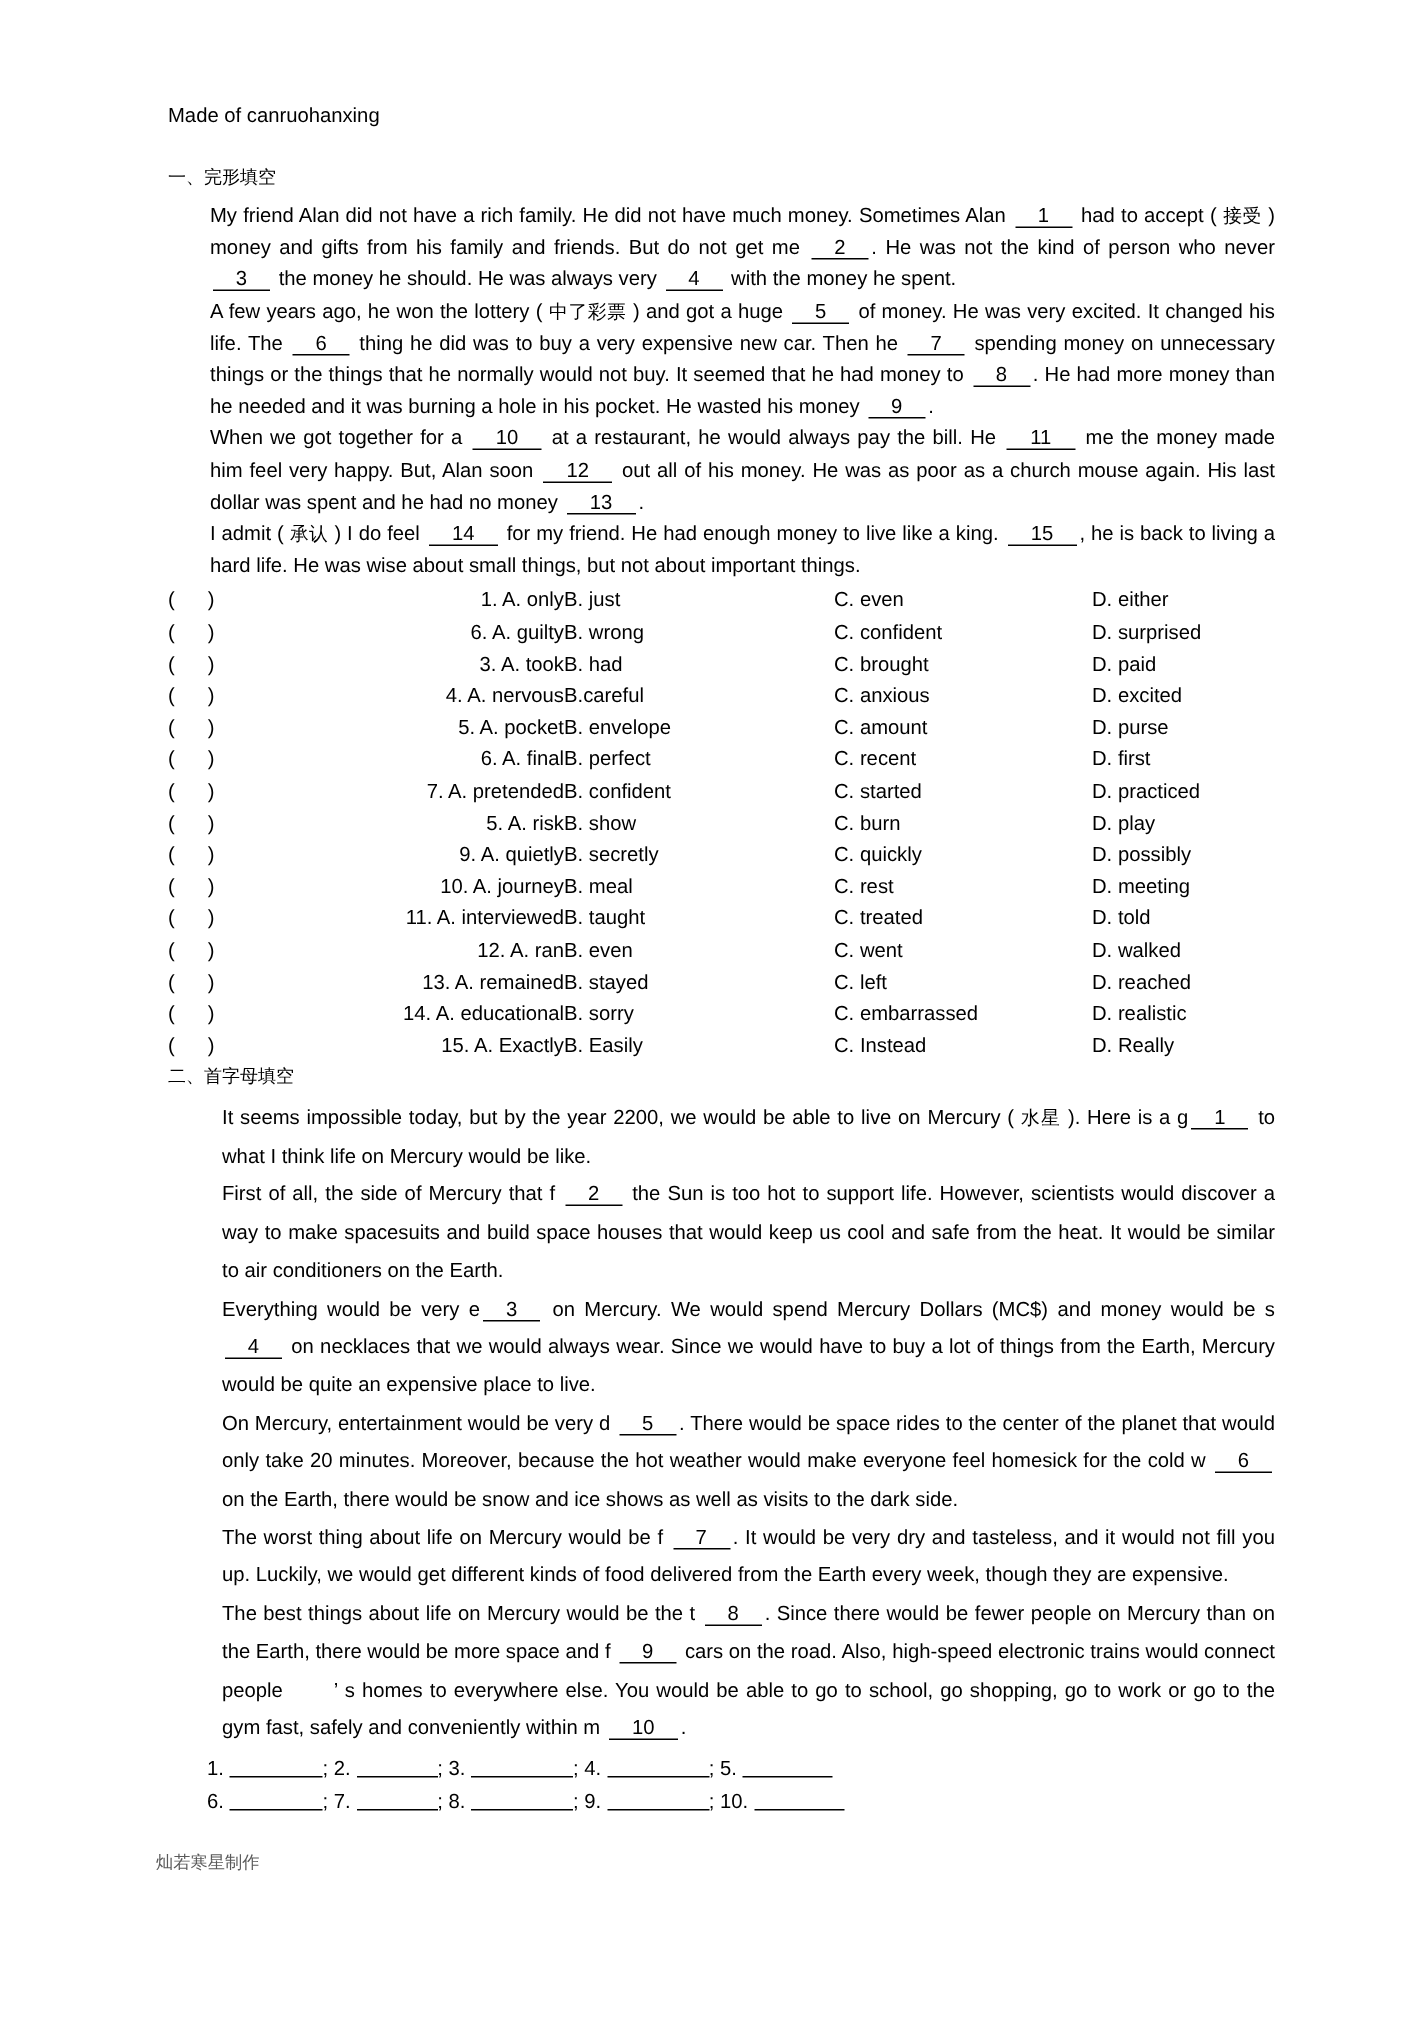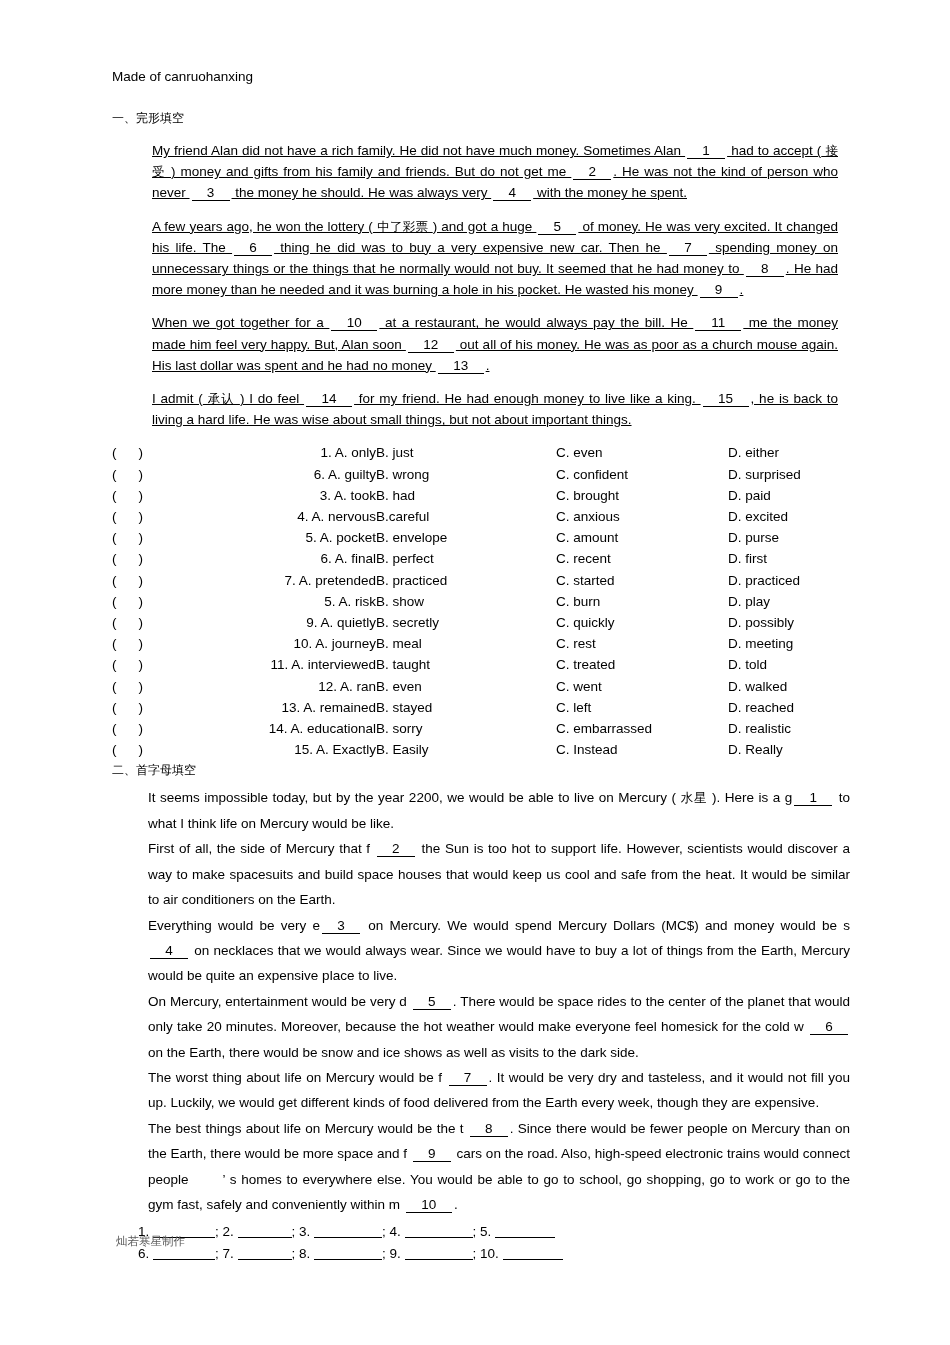--- a/index.html
+++ b/index.html
@@ -36,25 +36,24 @@
   }
   .section-head {
     font-size: 12px;
     line-height: 20px;
     margin: 0 0 5px 0;
     font-family: "DejaVu Sans", sans-serif;
   }
   .para {
     font-size: 13.5px;
     line-height: 21.2px;
-    margin: 12px;
+    margin: 0;
     text-align: justify;
     text-justify: inter-word;
     text-indent: 0;
-    text-decoration: underline;
   }
   .para-2 {
     font-size: 13.5px;
     line-height: 25.4px;
     margin: 0;
     text-align: justify;
     text-justify: inter-word;
   }
   .indent { padding-left: 28px; }
   .indent-2 { padding-left: 36px; }
@@ -104,21 +103,21 @@
     height: 12px;
     vertical-align: -2px;
   }
   .w60 { width: 62px; }
   .w52 { width: 54px; }
   .w66 { width: 68px; }
   .w58 { width: 60px; }
 
   .footer {
     position: absolute;
-    left: 116px;
+    left: 104px;
     top: 1234px;
     font-family: "DejaVu Sans", sans-serif;
     font-size: 11.5px;
     line-height: 14px;
     color: #5a5a5a;
   }
   .apos-gap { display:inline-block; width: 34px; }
 </style>
 </head>
 <body>
@@ -177,21 +176,21 @@
           <tr>
             <td class="opt-paren">(<span class="paren-pad"></span>)</td>
             <td class="opt-a">6. A. final</td>
             <td class="opt-b">B. perfect</td>
             <td class="opt-c">C. recent</td>
             <td class="opt-d">D. first</td>
           </tr>
           <tr>
             <td class="opt-paren">(<span class="paren-pad"></span>)</td>
             <td class="opt-a">7. A. pretended</td>
-            <td class="opt-b">B. practiced</td>
+            <td class="opt-b">B. confident</td>
             <td class="opt-c">C. started</td>
             <td class="opt-d">D. practiced</td>
           </tr>
           <tr>
             <td class="opt-paren">(<span class="paren-pad"></span>)</td>
             <td class="opt-a">5. A. risk</td>
             <td class="opt-b">B. show</td>
             <td class="opt-c">C. burn</td>
             <td class="opt-d">D. play</td>
           </tr>

